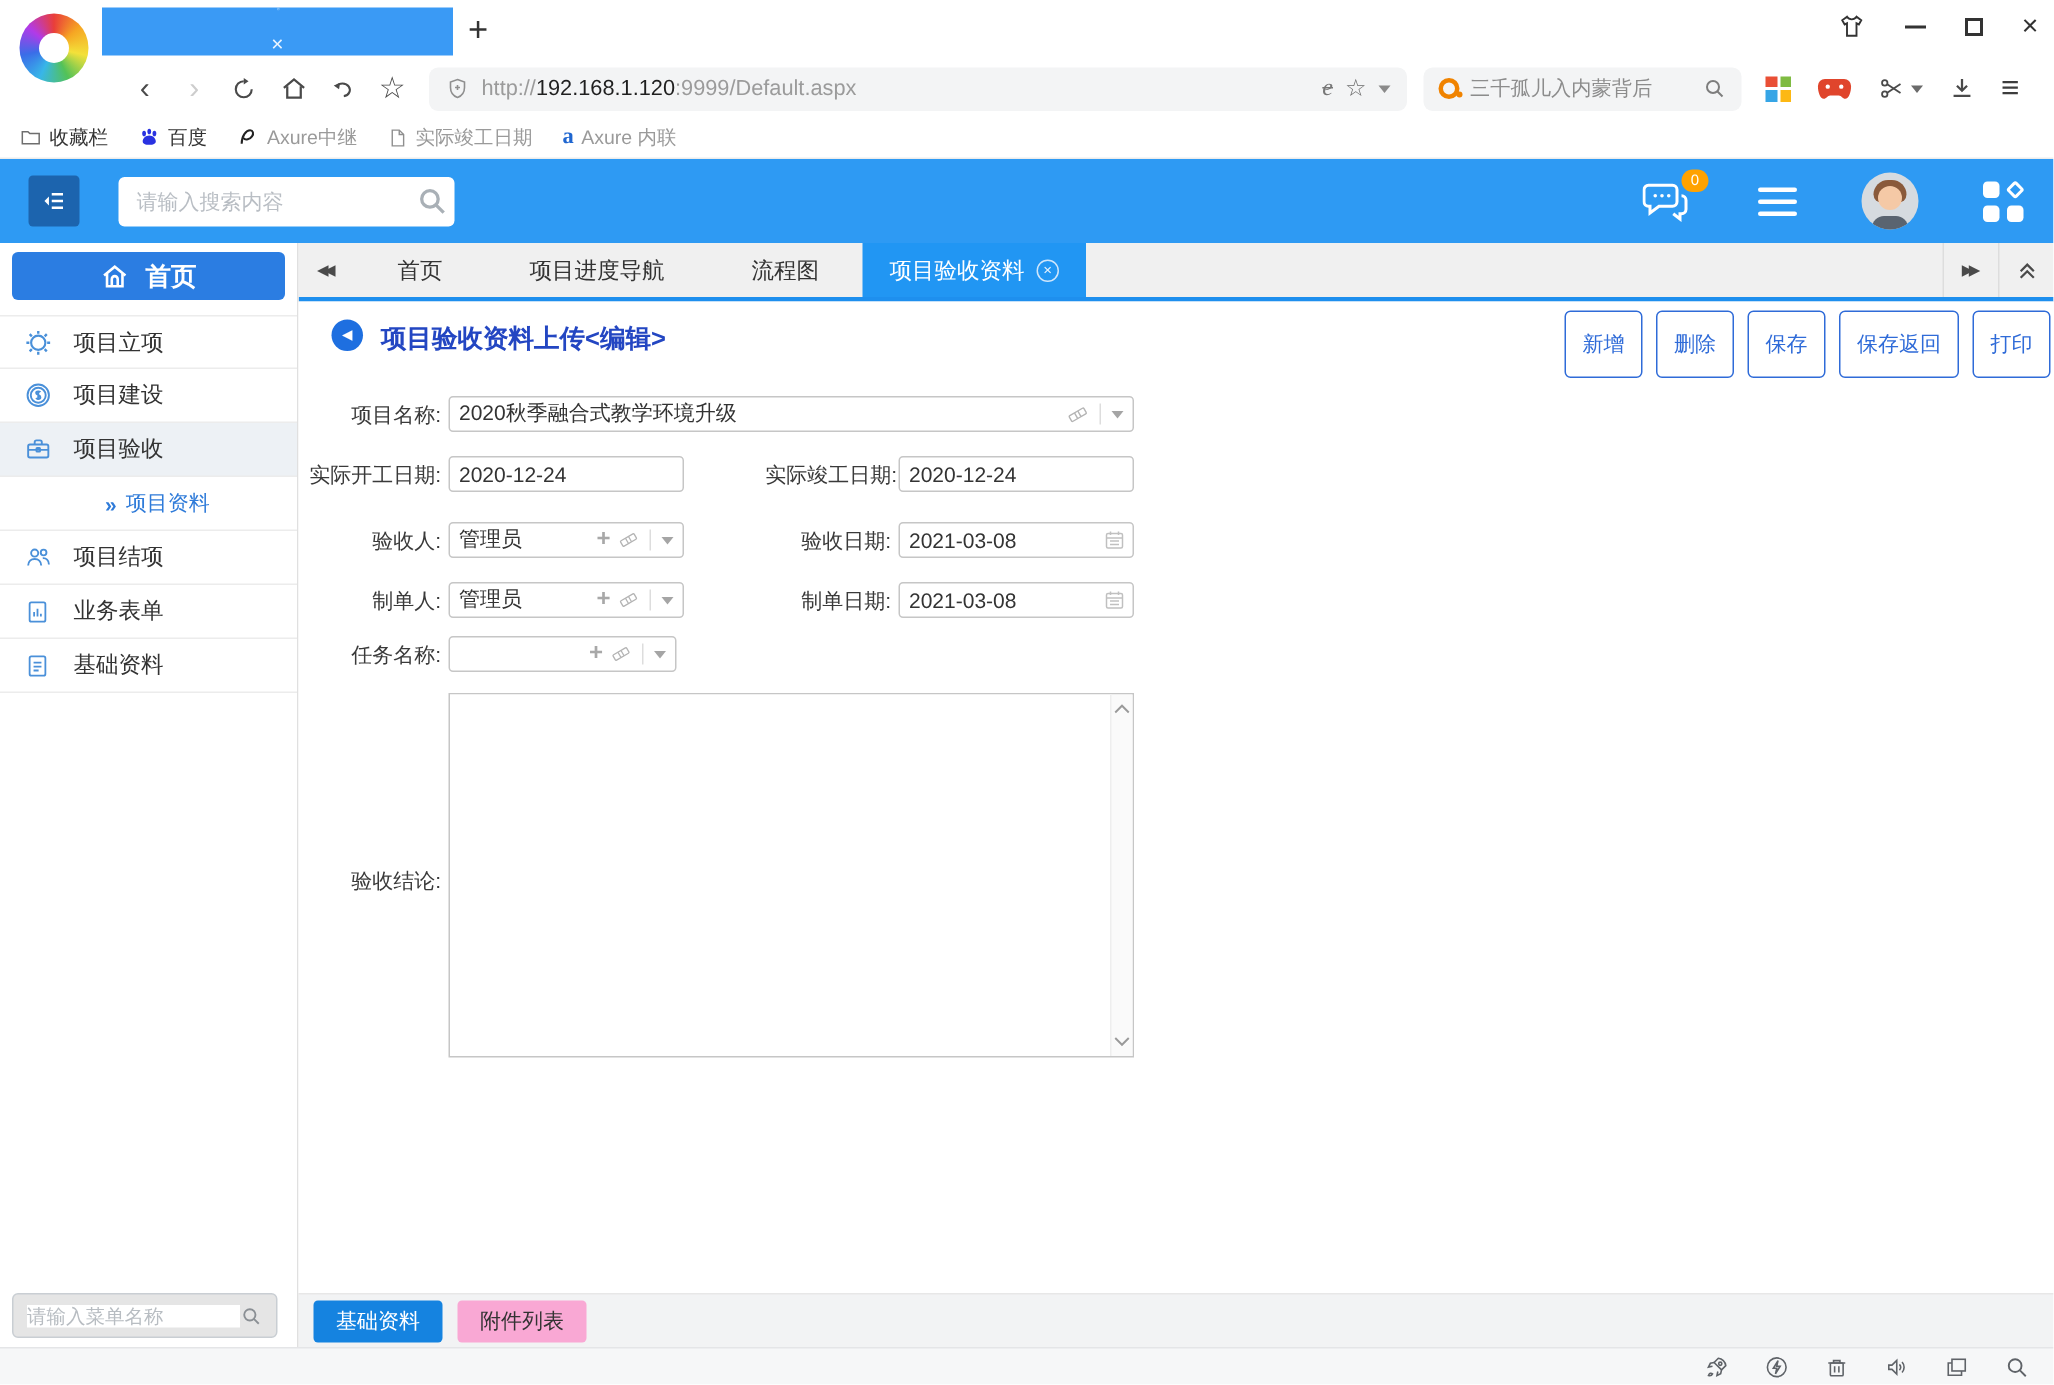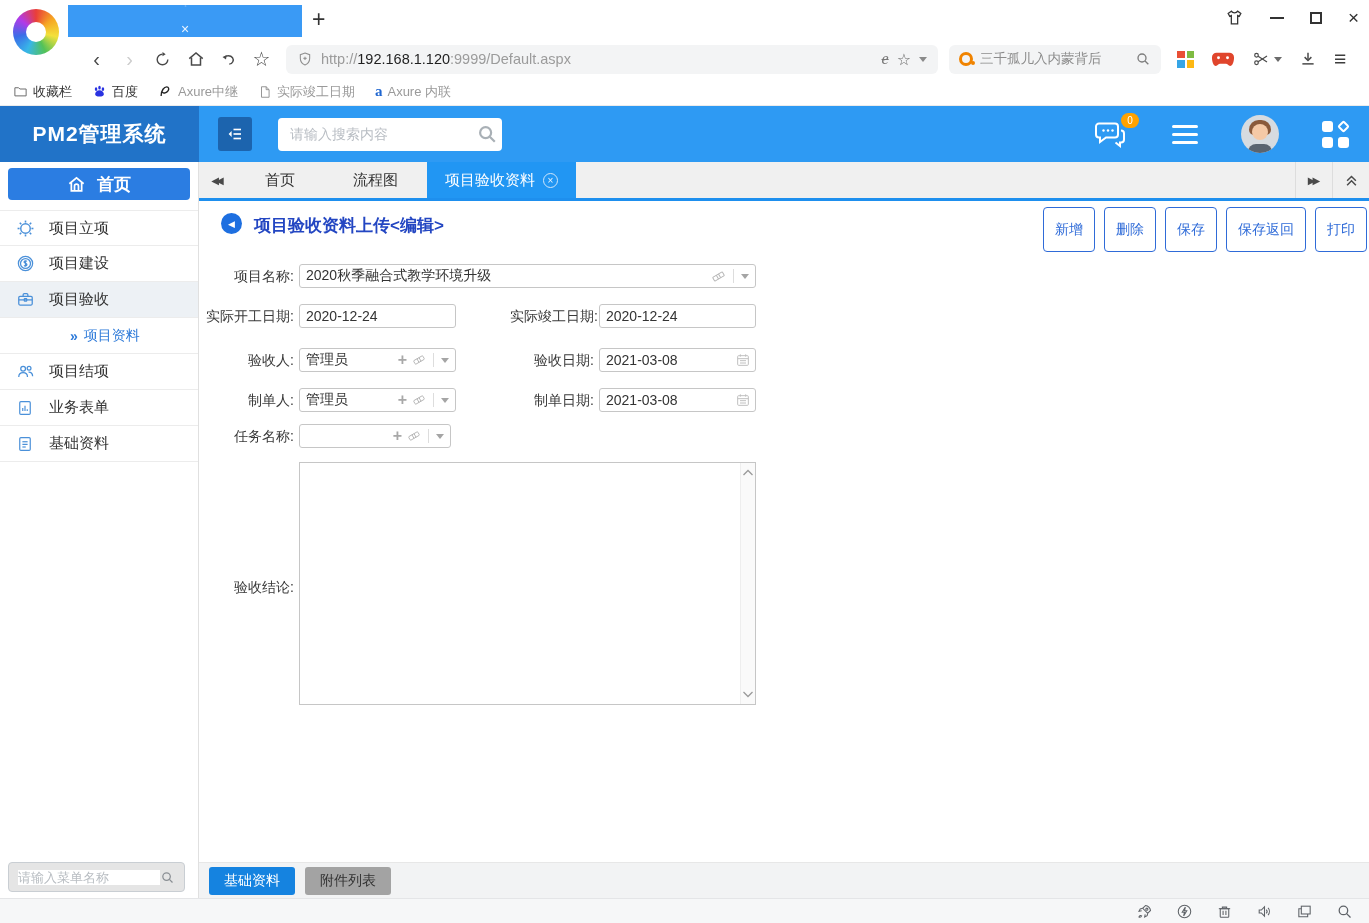--- a/index.html
+++ b/index.html
@@ -124,21 +124,21 @@
 .sel-caret { width:0; height:0; border-left:4px solid transparent; border-right:4px solid transparent; border-top:5px solid #a5a5a5; margin:0 2px; }
 
 .ta-wrap { position:absolute; left:100px; top:261px; width:457px; height:243px; border:1px solid #c6c6c6; background:#fff; }
 .ta-wrap textarea { position:absolute; left:0; top:0; width:441px; height:241px; border:none; outline:none; resize:none; padding:6px; font-size:14px; }
 .ta-scroll { position:absolute; right:0; top:0; bottom:0; width:15px; background:#fafafa; border-left:1px solid #eee;
   display:flex; flex-direction:column; justify-content:space-between; align-items:center; padding:5px 0; color:#9a9a9a; }
 
 .bottom-strip { height:36px; background:#f2f3f4; border-top:1px solid #e7e7e7; display:flex; align-items:center; gap:10px; padding-left:10px; }
 .btab { height:28px; padding:0 15px; border-radius:3px; font-size:14px; display:flex; align-items:center; border:none; cursor:pointer; }
 .btab.active { background:#1583e0; color:#fff; }
-.btab.idle { background:#a3a3a3; color:#333; }
+.btab.idle { background:#f9a8d4; color:#333; }
 
 .status-bar { height:25px; background:#f6f7f8; border-top:1px solid #e4e5e7; display:flex; align-items:center;
   justify-content:flex-end; gap:23px; padding-right:16px; color:#5f6368; }
 </style>
 </head>
 <body>
 
 <div class="chrome">
   <div class="chrome-tabs">
     <div class="pinwheel"></div>
@@ -262,21 +262,20 @@
       <span class="bm-dim">实际竣工日期</span>
     </span>
     <span class="bm-item">
       <span class="a-logo">a</span>
       <span class="bm-dim">Axure 内联</span>
     </span>
   </div>
 </div>
 
 <div class="app-header">
-  <div class="app-logo">PM2管理系统</div>
   <div class="collapse-btn">
     <svg width="18" height="18" viewBox="0 0 24 24" fill="none" stroke="#fff" stroke-width="2.2">
         <line x1="10" y1="6" x2="20" y2="6"></line>
         <line x1="10" y1="12" x2="20" y2="12"></line>
         <line x1="10" y1="18" x2="20" y2="18"></line>
         <path d="M7.5 8 L3.5 12 L7.5 16 Z" fill="#fff" stroke="none"></path>
       </svg>
   </div>
   <div class="header-search">
     <input type="text" placeholder="请输入搜索内容" style="">
@@ -412,20 +411,21 @@
         </svg>
     </div>
   </div>
 
   <div class="main">
     <div class="tabstrip">
       <span class="ts-ctrl">
           <span class="dbltri">◀◀</span>
         </span>
       <span class="ts-tab">首页</span>
+      <span class="ts-tab">项目进度导航</span>
       <span class="ts-tab">流程图</span>
       <span class="ts-tab active">
         <span>项目验收资料</span>
         <span class="ts-close">×</span>
       </span>
       <span class="ts-right">
         <span class="ts-ctrl">
             <span class="dbltri">▶▶</span>
           </span>
         <span class="ts-ctrl">

